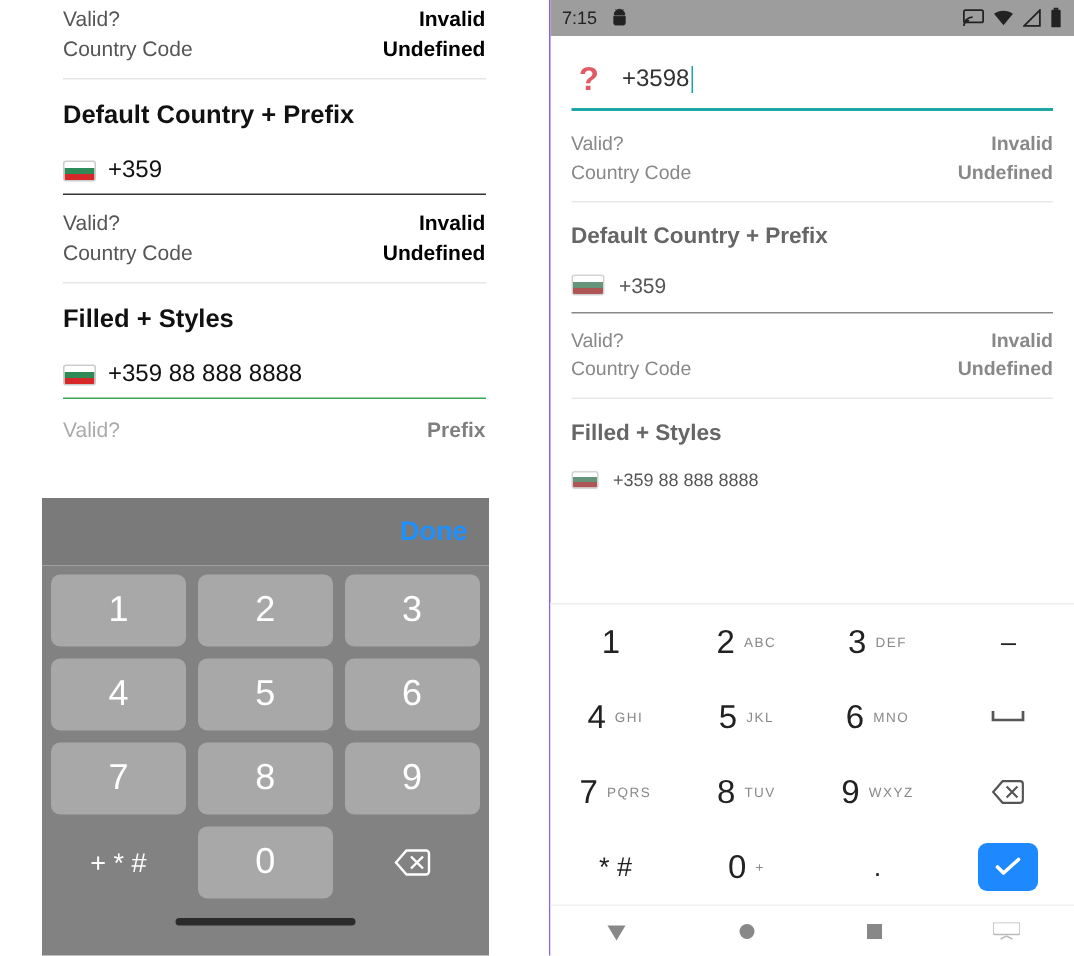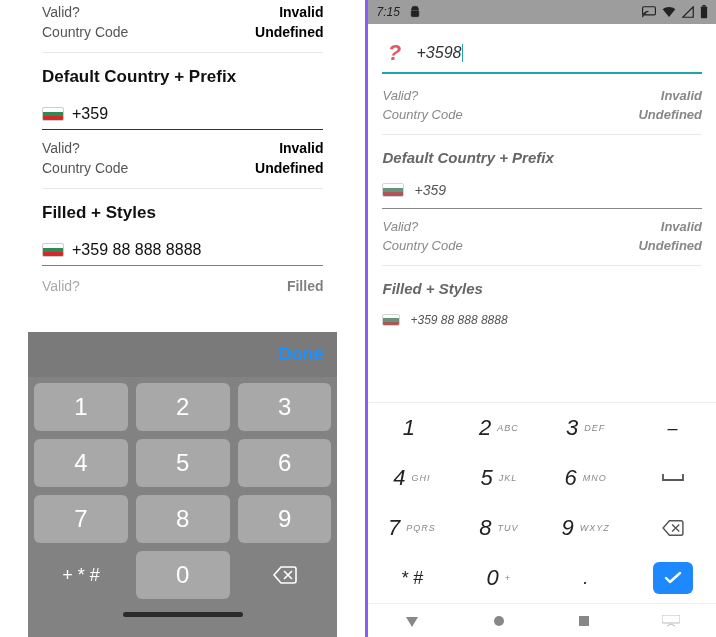--- a/index.html
+++ b/index.html
@@ -8,37 +8,37 @@
     padding: 0;
     width: 716px;
     height: 637px;
     font-family: -apple-system, "Helvetica Neue", Arial, sans-serif;
     display: flex;
     overflow: hidden;
     background: #fff;
   }
   .pane { height: 637px; position: relative; margin-left: 28px; }
   .pane-ios { width: 358px; }
-  .pane-android { width: 405px; border-left: 3px solid #8b5cf6; font-style: italic; }
+  .pane-android { width: 405px; border-left: 1px solid #8b5cf6; }
   .content { padding: 0 14px; }
   .row { display: flex; justify-content: space-between; font-size: 14px; padding: 2px 0; }
   .row .label { color: #555; }
   .row .val { font-weight: 700; color: #000; }
   .hr { height: 1px; background: #e6e6e6; margin: 10px 0 14px; }
   .sec-title { font-weight: 700; font-size: 17px; color: #111; margin: 6px 0 14px; }
   .input-line { display: flex; align-items: center; gap: 8px; font-size: 16px; color: #111; padding: 4px 0 6px; border-bottom: 1px solid #333; }
   .input-line.green { border-bottom: 1px solid #3aa757; }
   .input-line.teal { border-bottom: 1px solid #1ea7a7; }
   .flag-bg { display:inline-block; width: 22px; height: 14px; border-radius: 2px; background: linear-gradient(to bottom, #fff 0 33%, #2e8b57 33% 66%, #d62828 66% 100%); border:1px solid #ccc;}
   .flag-bg.faded { filter: saturate(.6) opacity(.85); }
   .q-icon { color: #e15b64; font-size: 22px; font-weight: 700; width: 24px; text-align: center;}
   .caret { display:inline-block; width:1px; height:18px; background:#1ea7a7; vertical-align:middle; margin-left:1px;}
 
   
-  .ios-kb-wrap { position: absolute; bottom: 0; left: 0; right: 0; text-align: right; }
+  .ios-kb-wrap { position: absolute; bottom: 0; left: 0; right: 12px; text-align: right; }
   .ios-kb-bar { background: #7a7a7a; display:flex; justify-content:flex-end; padding: 12px 14px;}
   .ios-done { color:#1e90ff; font-weight:600; font-size:18px;}
   .ios-kb { background:#828282; padding: 6px 6px 8px; }
   .ios-kb-rows { display:flex; flex-direction:column; gap:8px;}
   .ios-kb-row { display:flex; gap:8px; }
   .ios-key { flex:1; height:48px; border-radius:6px; background:#a8a8a8; color:#fff; font-size:24px; display:flex; align-items:center; justify-content:center;}
   .ios-key.clear { background:transparent; color:#fff; font-size:18px;}
   .ios-home { height:30px; display:flex; align-items:center; justify-content:center;}
   .ios-home-bar { width:120px; height:5px; border-radius:3px; background:#2b2b2b;}
   .ios-scroll { position:relative; height:328px; overflow:hidden;}
@@ -101,21 +101,21 @@
       <div class="hr"></div>
 
       <div class="sec-title">Filled + Styles</div>
       <div class="input-line green">
         <span class="flag-bg"></span>
         <span>+359 88 888 8888</span>
       </div>
       <div style="height:10px"></div>
       <div class="row" style="opacity:.5">
         <span class="label">Valid?</span>
-        <span class="val">Filled</span>
+        <span class="val">Prefix</span>
       </div>
     </div>
   </div>
 
   <div class="ios-kb-wrap">
     <div class="ios-kb-bar">
       <span class="ios-done">Done</span>
     </div>
     <div class="ios-kb">
       <div class="ios-kb-rows">

